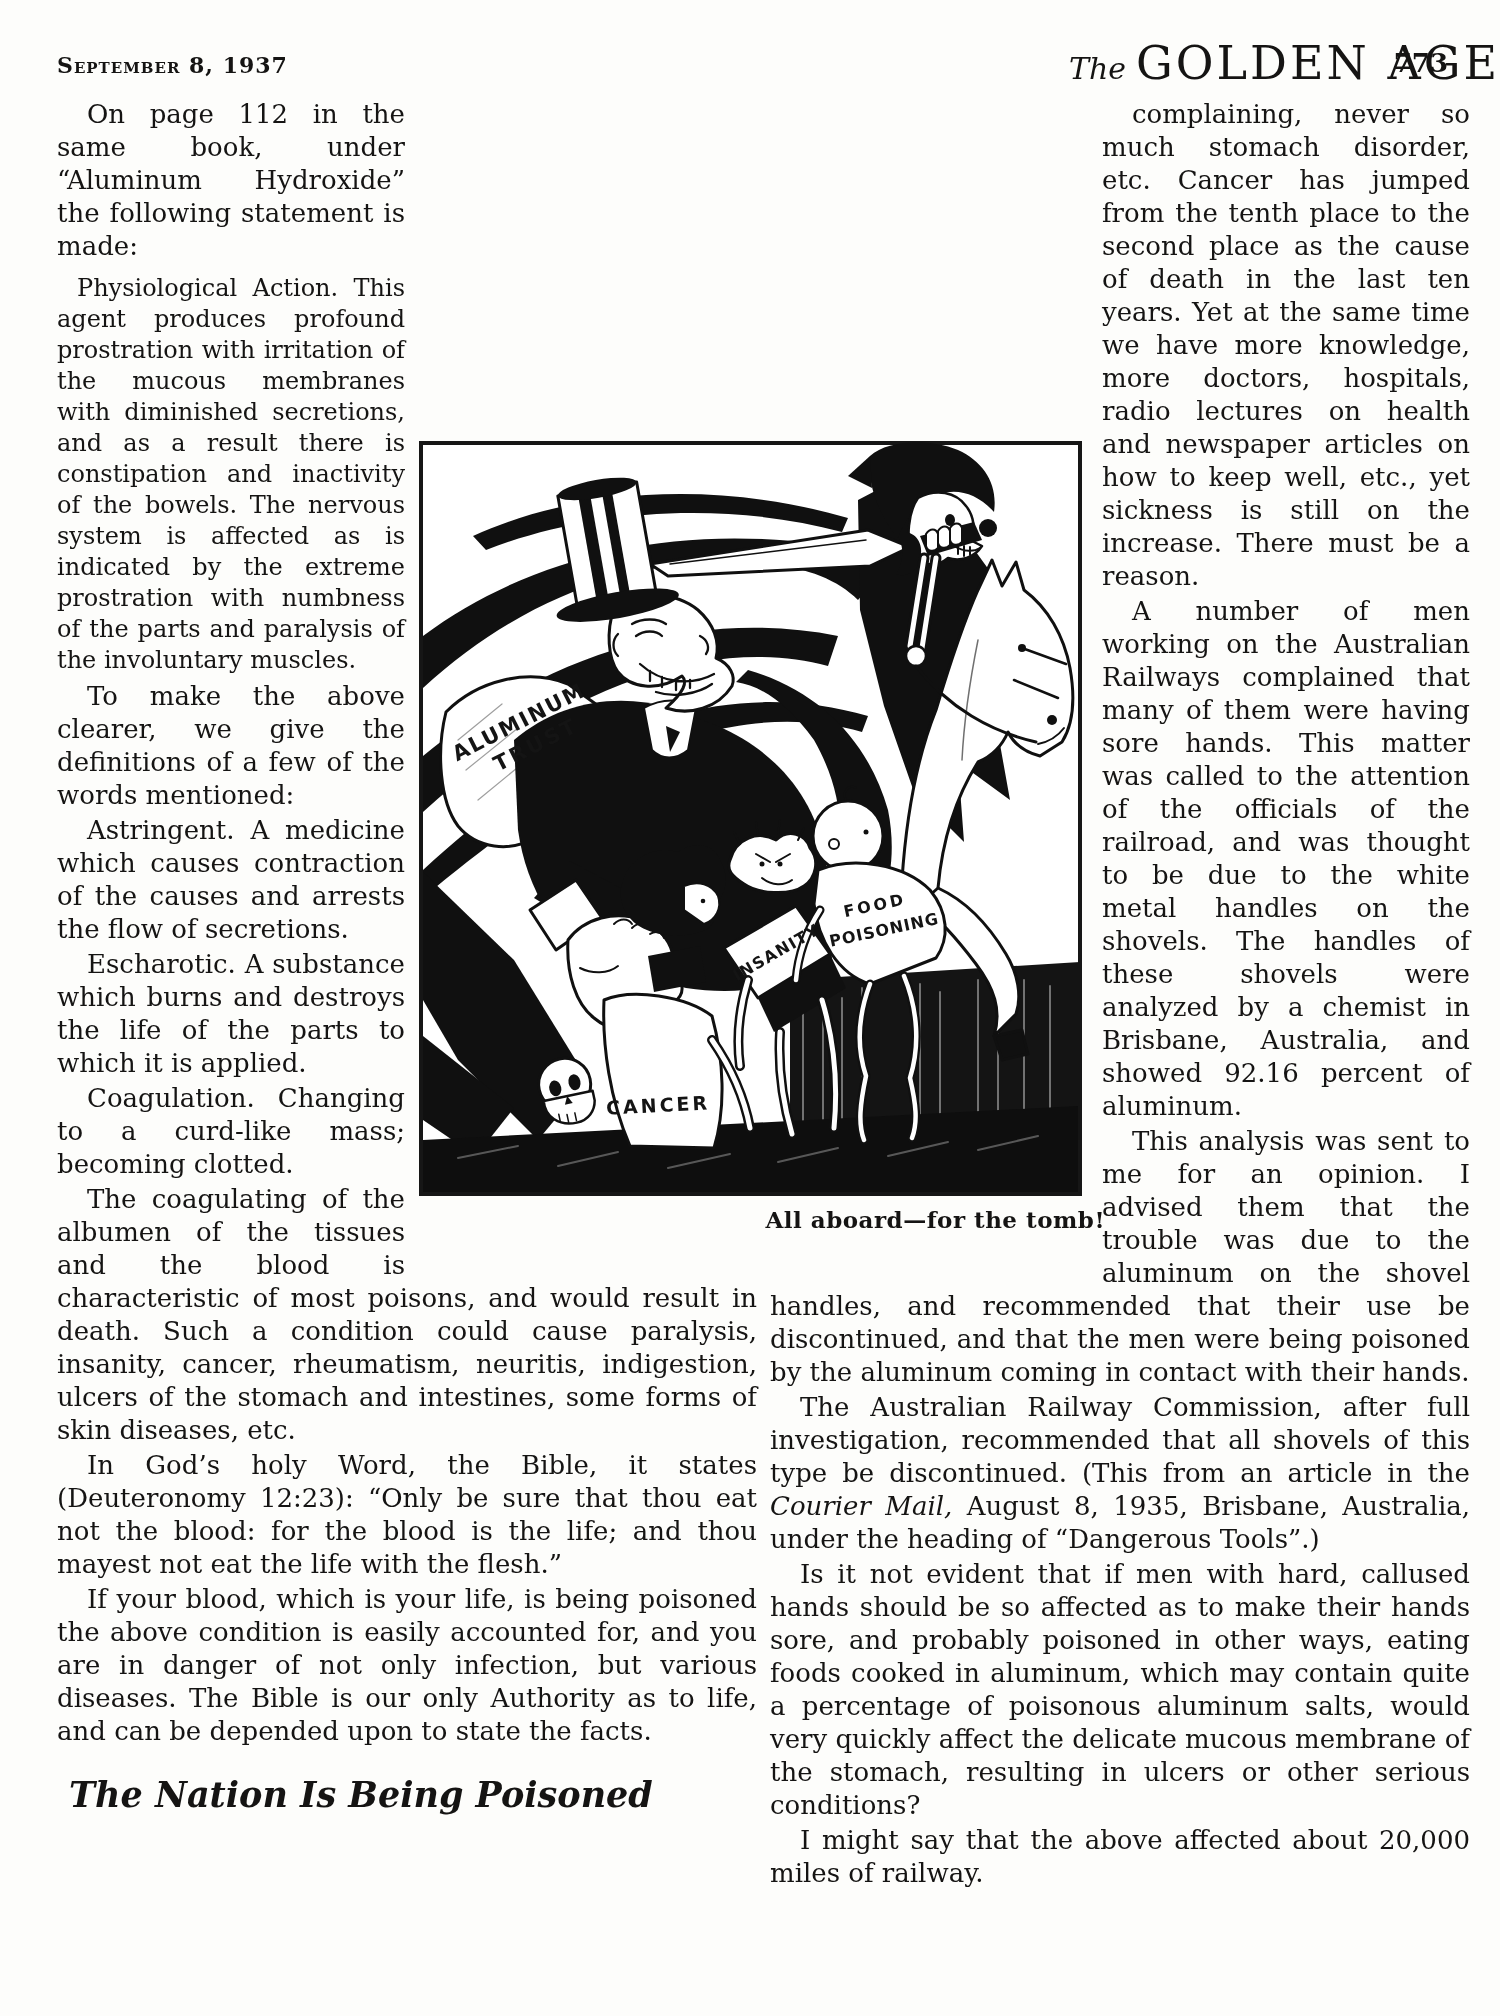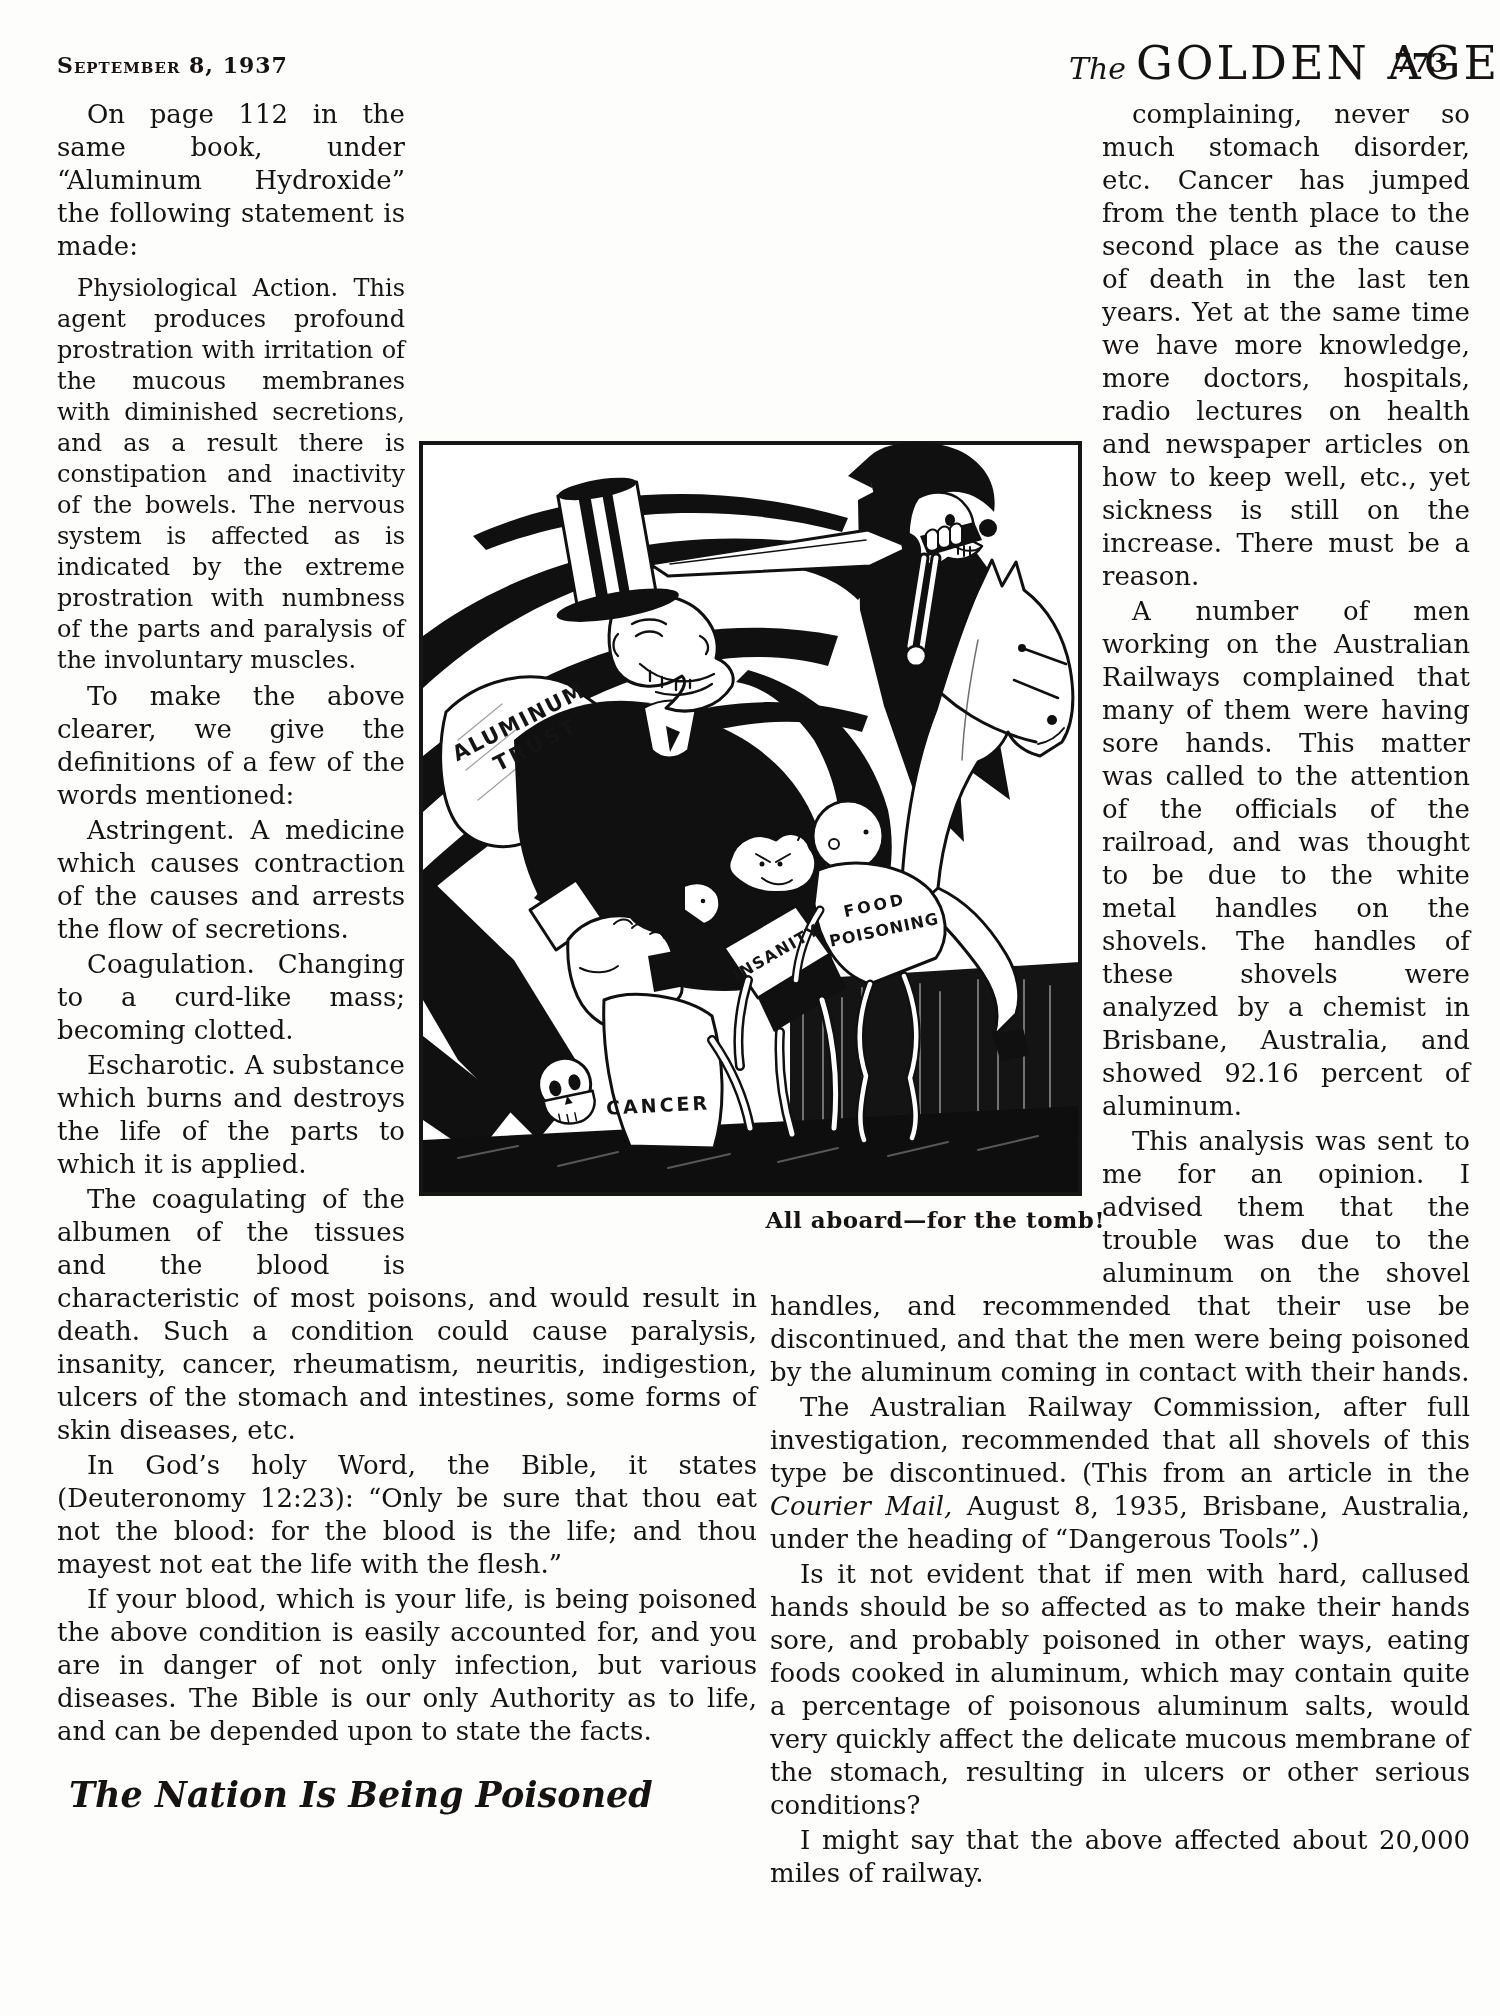--- a/index.html
+++ b/index.html
@@ -42,22 +42,22 @@
     <span class="hdr-the">The</span><span class="hdr-title">GOLDEN AGE</span>
   </div>
   <div class="hdr-page">773</div>
 
   <div class="col col-left">
     <div class="cut-l"></div>
     <p class="para">On page 112 in the same book, under “Aluminum Hydroxide” the following statement is made:</p>
     <p class="para quote">Physiological Action. This agent produces profound prostration with irritation of the mucous membranes with diminished secretions, and as a result there is constipation and inactivity of the bowels. The nervous system is affected as is indicated by the extreme prostration with numbness of the parts and paralysis of the involuntary muscles.</p>
     <p class="para">To make the above clearer, we give the definitions of a few of the words mentioned:</p>
     <p class="para">Astringent. A medicine which causes contraction of the causes and arrests the flow of secretions.</p>
+    <p class="para">Escharotic. A substance which burns and destroys the life of the parts to which it is applied.</p>
     <p class="para">Coagulation. Changing to a curd-like mass; becoming clotted.</p>
-    <p class="para">Escharotic. A substance which burns and destroys the life of the parts to which it is applied.</p>
     <p class="para">The coagulating of the albumen of the tissues and the blood is characteristic of most poisons, and would result in death. Such a condition could cause paralysis, insanity, cancer, rheumatism, neuritis, indigestion, ulcers of the stomach and intestines, some forms of skin diseases, etc.</p>
     <p class="para">In God’s holy Word, the Bible, it states (Deuteronomy 12:23): “Only be sure that thou eat not the blood: for the blood is the life; and thou mayest not eat the life with the flesh.”</p>
     <p class="para">If your blood, which is your life, is being poisoned the above condition is easily accounted for, and you are in danger of not only infection, but various diseases. The Bible is our only Authority as to life, and can be depended upon to state the facts.</p>
     <p class="sect-head">The Nation Is Being Poisoned</p>
   </div>
 
   <div class="col col-right">
     <div class="cut-r"></div>
     <p class="para">complaining, never so much stomach disorder, etc. Cancer has jumped from the tenth place to the second place as the cause of death in the last ten years. Yet at the same time we have more knowledge, more doctors, hospitals, radio lectures on health and newspaper articles on how to keep well, etc., yet sickness is still on the increase. There must be a reason.</p>
     <p class="para">A number of men working on the Australian Railways complained that many of them were having sore hands. This matter was called to the attention of the officials of the railroad, and was thought to be due to the white metal handles on the shovels. The handles of these shovels were analyzed by a chemist in Brisbane, Australia, and showed 92.16 percent of aluminum.</p>

